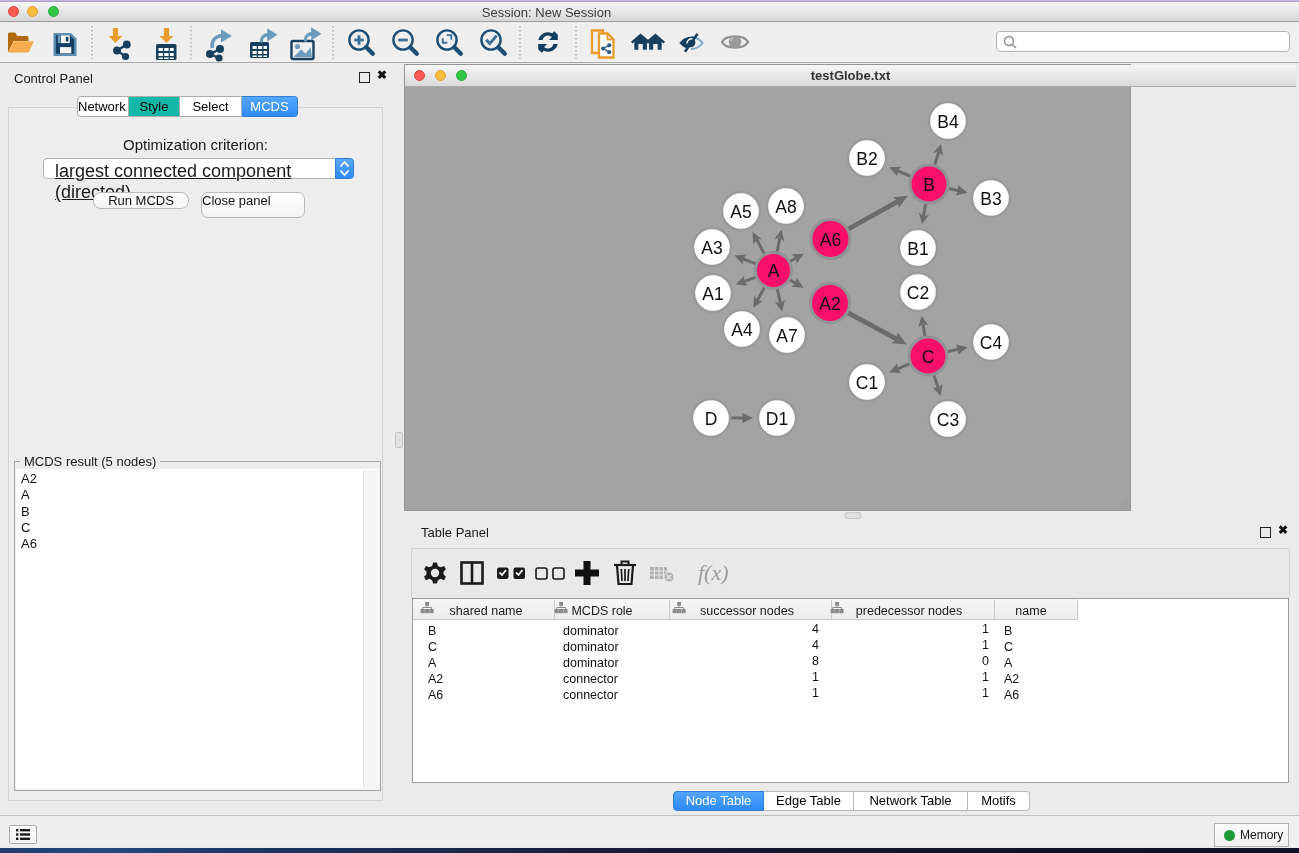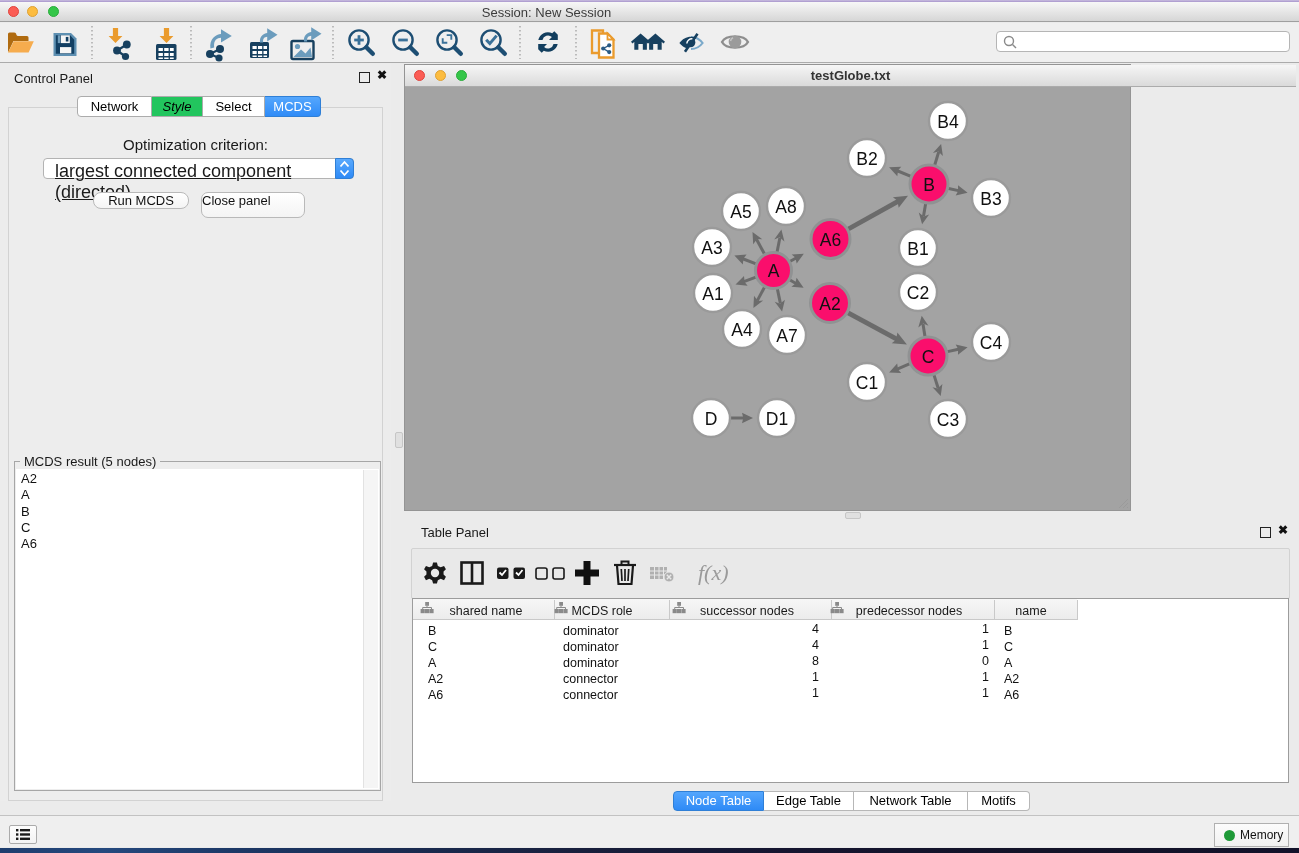--- a/index.html
+++ b/index.html
@@ -191,22 +191,22 @@
 </div>
 
 <div class="abs" style="left:0;top:63px;width:391px;height:738px;background:#ececec;">
   <div class="abs" style="left:14px;top:8px;font-size:13px;color:#1a1a1a;">Control Panel</div>
   <div class="abs" style="left:359px;top:9px;width:11px;height:11px;border:1.4px solid #222;"></div>
   <div class="abs" style="left:377px;top:5px;font-size:12px;font-weight:bold;color:#111;">✖</div>
 
   <div class="abs" style="left:8px;top:44px;width:375px;height:694px;background:#ededed;border:1px solid #d2d2d2;"></div>
 
   <div class="abs" style="left:77px;top:33px;height:21px;display:flex;font-size:13px;">
-    <div style="width:75px;background:#fff;border:1px solid #acacac;border-radius:4px 0 0 4px;text-align:center;line-height:19px;">Network</div>
-    <div style="width:51px;background:#22c55e;border:1px solid #acacac;border-left:none;text-align:center;line-height:19px;font-style:italic;">Style</div>
+    <div style="width:52px;background:#fff;border:1px solid #acacac;border-radius:4px 0 0 4px;text-align:left;line-height:19px;">Network</div>
+    <div style="width:51px;background:#14b8a6;border:1px solid #acacac;border-left:none;text-align:center;line-height:19px;">Style</div>
     <div style="width:62px;background:#fff;border:1px solid #acacac;border-left:none;text-align:center;line-height:19px;">Select</div>
     <div style="width:56px;background:linear-gradient(#55a7fd,#2f8bf7);border:1px solid #2f7fd6;border-left:none;border-radius:0 4px 4px 0;text-align:center;line-height:19px;color:#fff;">MCDS</div>
   </div>
   <div class="abs" style="left:0;top:73px;width:391px;text-align:center;font-size:15px;color:#1a1a1a;">Optimization criterion:</div>
 
   <div class="abs" style="left:43px;top:95px;width:311px;height:21px;background:#fff;border:1px solid #b3b3b3;border-radius:4px;">
     <div class="abs" style="left:11px;top:2px;font-size:18px;color:#1a1a1a;text-decoration:underline;">largest connected component (directed)</div>
     <div class="abs" style="right:-1px;top:-1px;width:19px;height:21px;background:linear-gradient(#59a9fd,#2e8af6);border-radius:0 4px 4px 0;border:1px solid #2f7fd6;">
       <svg width="17" height="19">
           <path d="M 4.5,7.5 L 8.5,3 L 12.5,7.5" fill="none" stroke="#fff" stroke-width="1.8"></path>

